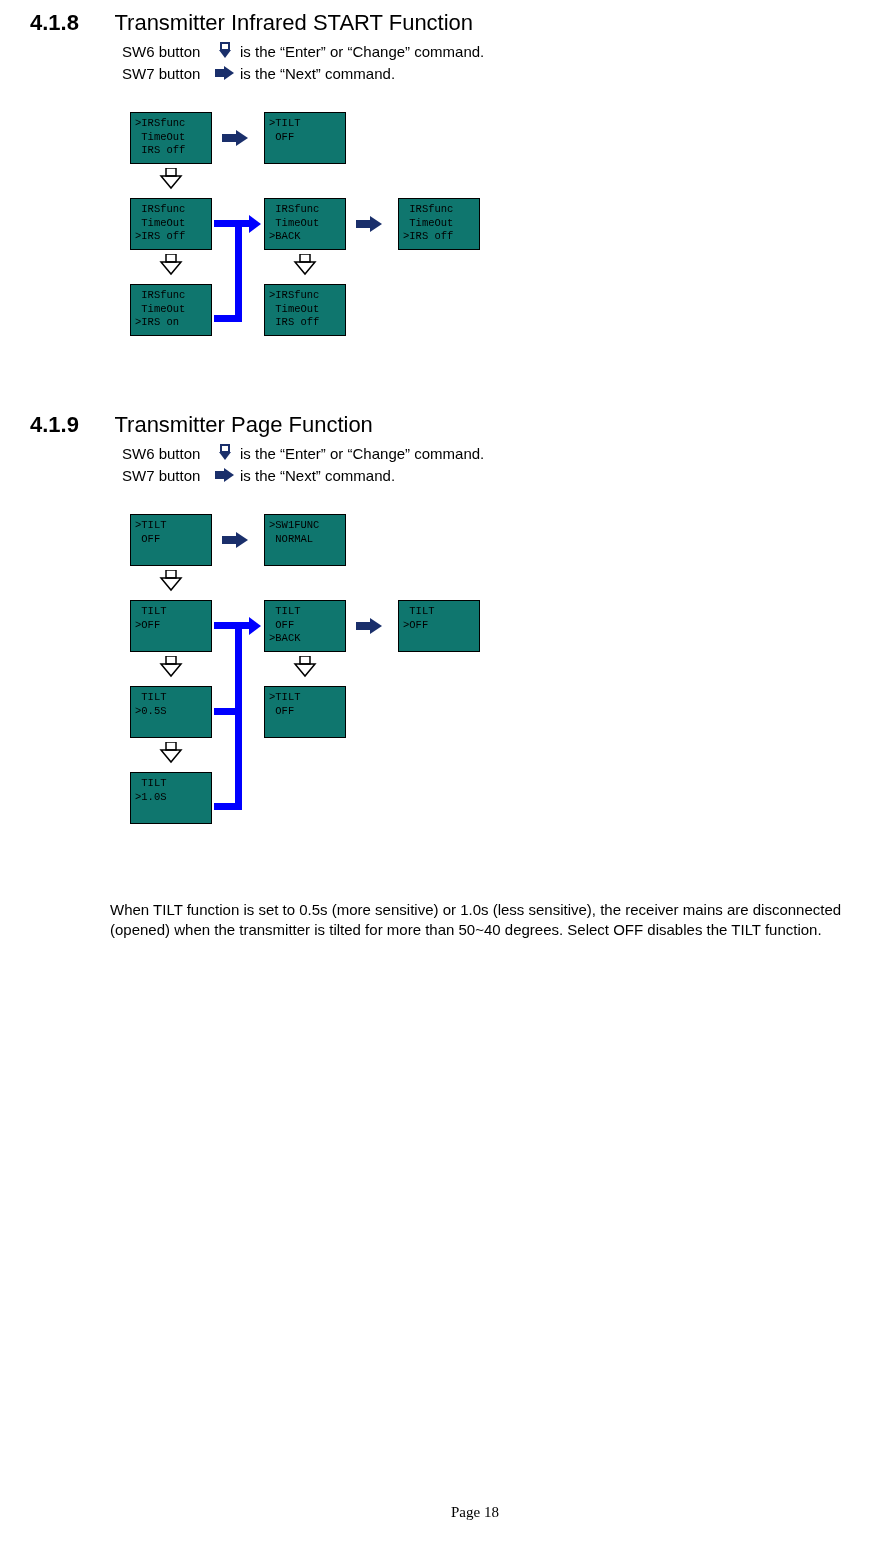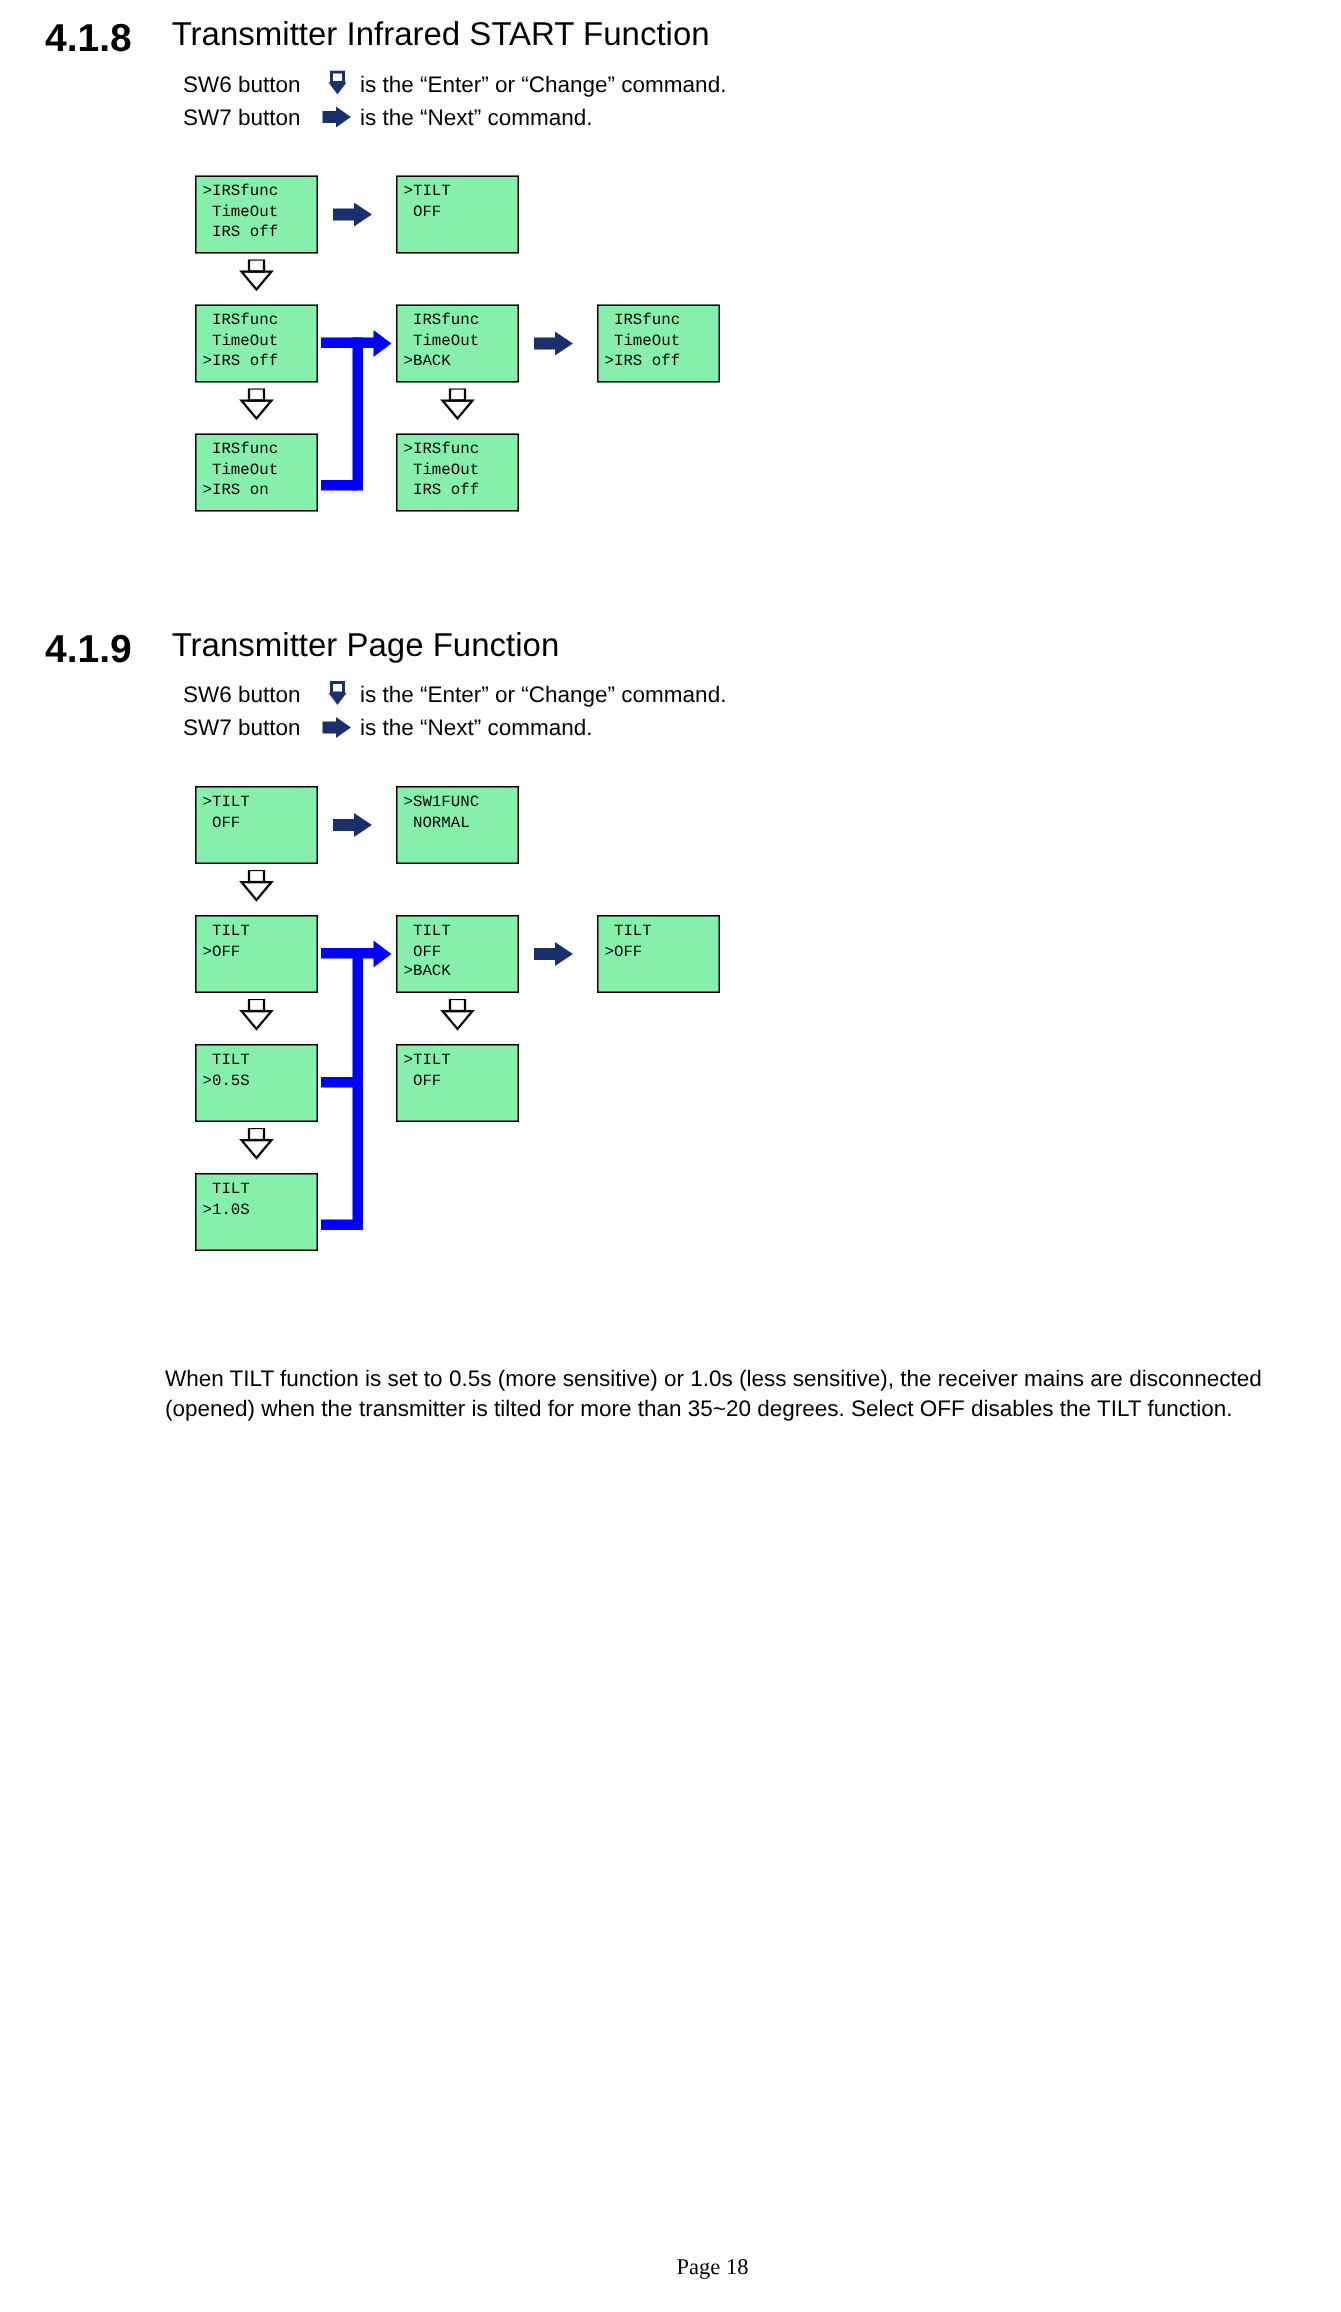--- a/index.html
+++ b/index.html
@@ -12,21 +12,21 @@
   .page {
     width: 894px;
     min-height: 1541px;
     box-sizing: border-box;
     padding: 10px 30px 30px 30px;
     position: relative;
   }
   .sect-num {
     display: inline-block;
     width: 80px;
-    font-size: 26px;
+    font-size: 22px;
     font-weight: bold;
     vertical-align: top;
   }
   .sect-title {
     display: inline-block;
     font-size: 22px;
     font-weight: normal;
   }
   .h-row { margin-bottom: 6px; }
   .indent-block {
@@ -61,21 +61,21 @@
     position: absolute;
     width: 82px;
     height: 52px;
     border: 1px solid #000;
     font-family: "Courier New", monospace;
     font-size: 10.5px;
     line-height: 1.3;
     box-sizing: border-box;
     padding: 4px 4px;
     white-space: pre;
-    background: #86efac;
+    background: #0f766e;
   }
   .arrow-right {
     position: absolute;
   }
   .arrow-down {
     position: absolute;
   }
   .blue-link {
     position: absolute;
     background: #0000ff;
@@ -293,16 +293,16 @@
     <div class="blue-link" style="left:105px; top:108px; width:7px; height:188px;"></div>
 
     <div class="blue-link" style="left:105px; top:108px; width:16px; height:7px;"></div>
     <div class="blue-arrowhead" style="left:119px; top:103px; border-left:12px solid #0000ff; border-top:9px solid transparent; border-bottom:9px solid transparent;"></div>
 
     <div class="blue-link" style="left:84px; top:108px; width:24px; height:7px;"></div>
     <div class="blue-link" style="left:84px; top:194px; width:24px; height:7px;"></div>
     <div class="blue-link" style="left:84px; top:289px; width:28px; height:7px;"></div>
   </div>
 
-  <div class="para wide">When TILT function is set to 0.5s (more sensitive) or 1.0s (less sensitive), the receiver mains are disconnected (opened) when the transmitter is tilted for more than 35~20 degrees. Select OFF disables the TILT function.</div>
+  <div class="para wide">When TILT function is set to 0.5s (more sensitive) or 1.0s (less sensitive), the receiver mains are disconnected (opened) when the transmitter is tilted for more than 50~40 degrees. Select OFF disables the TILT function.</div>
 
   <div class="footer">Page 18</div>
 </div>
 
 </body></html>

